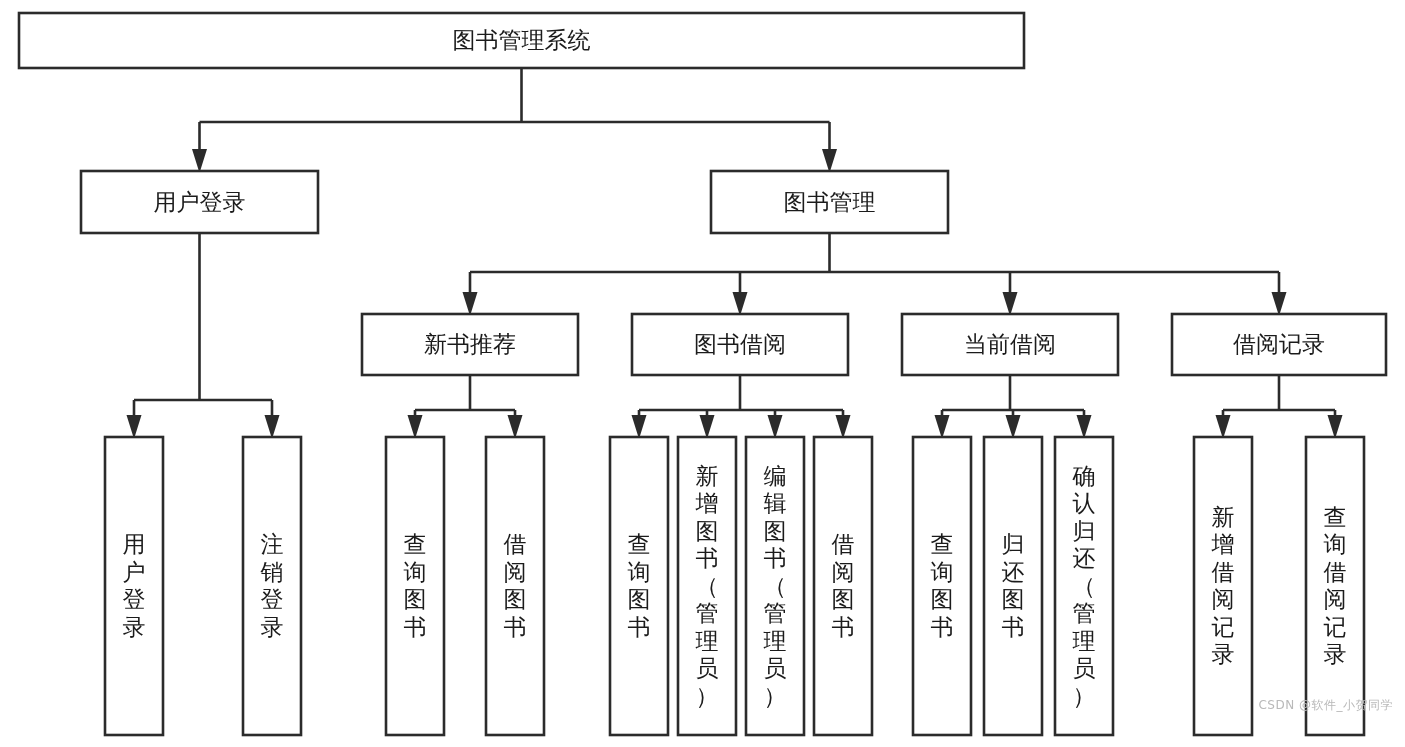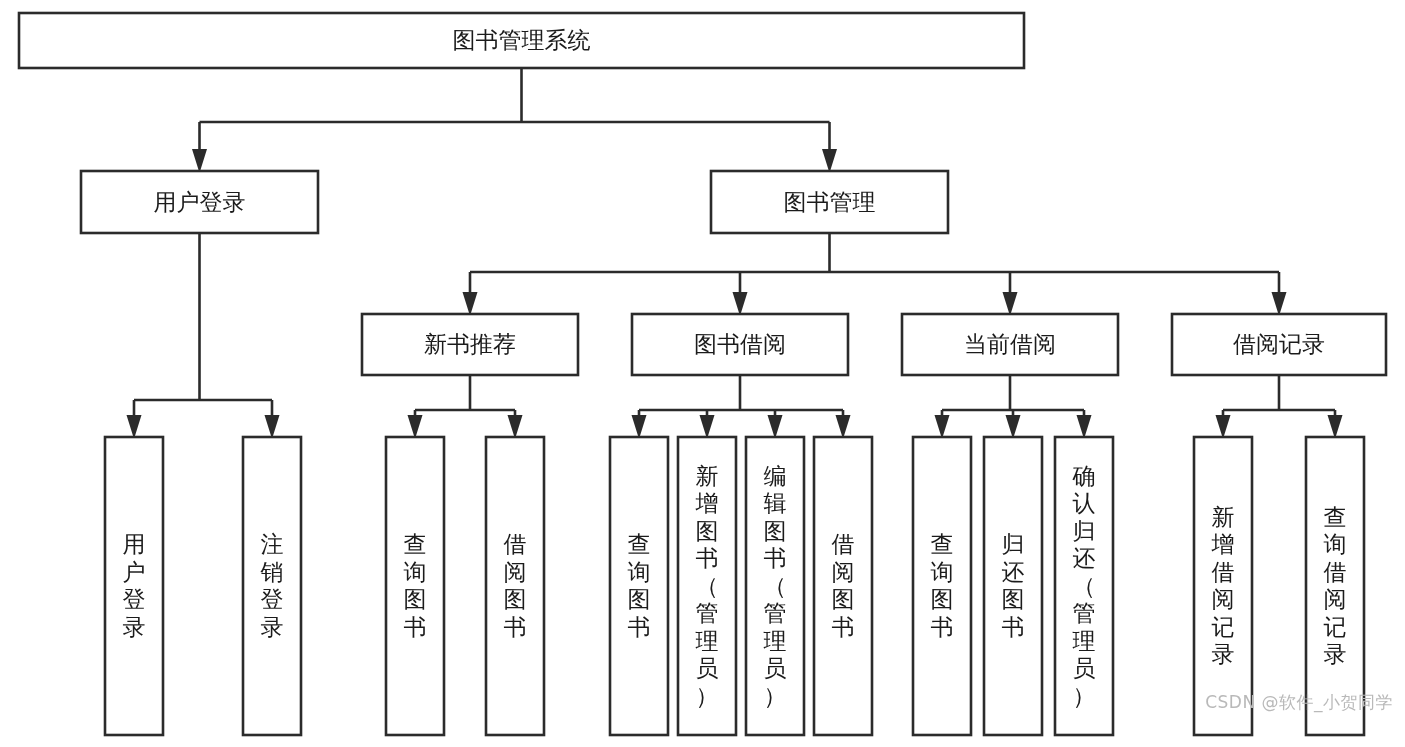--- a/index.html
+++ b/index.html
@@ -55,21 +55,21 @@
     fill: #1b1b1b;
     font-family: "DejaVu Sans", "Liberation Sans", sans-serif;
     font-size: 23px;
     text-anchor: middle;
   }
   .watermark {
     position: absolute;
     right: 12px;
     bottom: 6px;
     font-family: "DejaVu Sans", "Liberation Sans", sans-serif;
-    font-size: 17px;
+    font-size: 12px;
     color: #b9b9b9;
     letter-spacing: 0.5px;
     white-space: nowrap;
     pointer-events: none;
   }
 </style>
 </head>
 <body>
 
 <div id="diagram-root">

